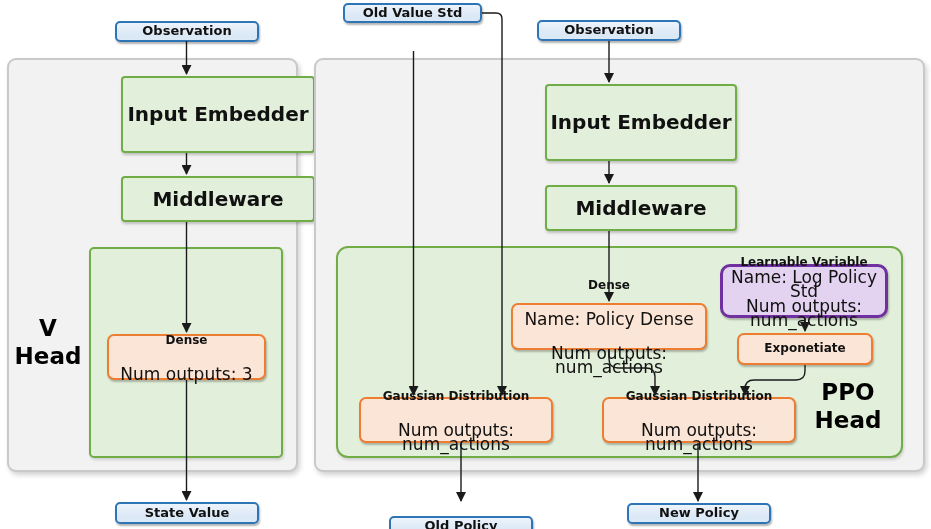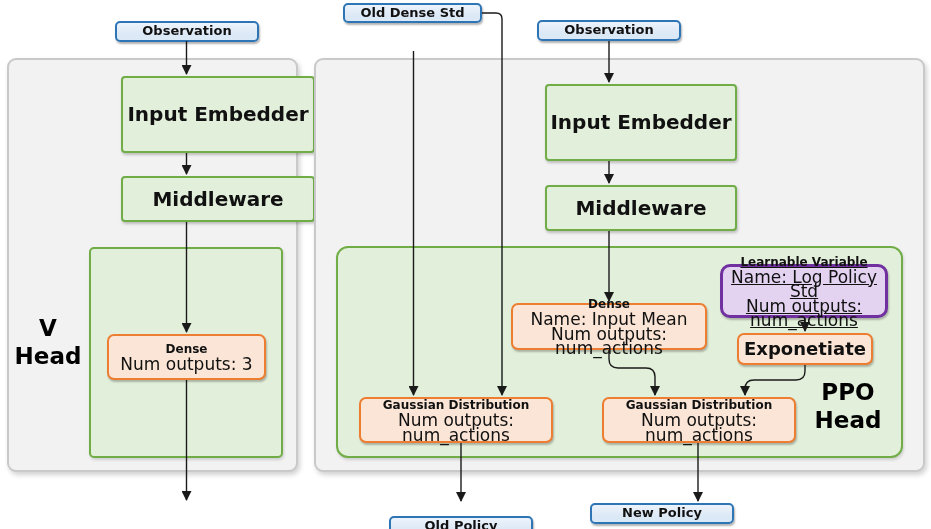--- a/index.html
+++ b/index.html
@@ -42,30 +42,31 @@
     border:2.5px solid var(--green-border,#70ad47);
     box-shadow:1px 2px 3px rgba(0,0,0,.15);
   }
   #v-head-container{border-radius:5px;}
   #ppo-head-container{border-radius:12px;}
   .orange{
     background:var(--orange-fill,#fbe5d6);
     border:2.5px solid var(--orange-border,#ed7d31);
     border-radius:7px;
     box-shadow:1px 2px 2px rgba(0,0,0,.25);
+    gap:19px;
   }
   .purple{
     background:var(--purple-fill,#e3d3f1);
     border:3px solid var(--purple-border,#7030a0);
     border-radius:10px;
     box-shadow:1px 2px 2px rgba(0,0,0,.25);
   }
   .title{font-size:12px;font-weight:bold;line-height:15px;}
   .detail{font-size:17px;font-weight:500;line-height:14.5px;}
-  .exp-label{font-size:18px;font-weight:bold;text-align:right;}
+  .exp-label{font-size:12px;font-weight:bold;text-align:right;}
   .head-label{
     position:absolute;display:flex;flex-direction:column;
     align-items:center;justify-content:center;text-align:center;
     font-size:23px;font-weight:bold;line-height:28px;color:#000;
   }
   
   #obs-left{left:115px;top:21px;width:144px;height:21px;}
   #panel-v{left:7px;top:58px;width:291px;height:414px;}
   #ie-v{left:89px;top:76px;width:194px;height:77px;}
   #mw-v{left:89px;top:176px;width:194px;height:46px;}
@@ -75,27 +76,27 @@
   #state-value{left:115px;top:502px;width:144px;height:22px;}
 
   #old-policy-std{left:343px;top:3px;width:139px;height:20px;}
   #old-policy-mean{left:344px;top:31px;width:139px;height:20px;}
   #obs-right{left:537px;top:20px;width:144px;height:21px;}
   #panel-ppo{left:314px;top:58px;width:611px;height:414px;}
   #ie-ppo{left:513px;top:84px;width:192px;height:77px;}
   #mw-ppo{left:513px;top:185px;width:192px;height:46px;}
   #ppo-head-container{left:336px;top:246px;width:567px;height:212px;}
   #dense-ppo{left:511px;top:303px;width:196px;height:47px;}
-  #learnable{left:720px;top:264px;width:168px;height:54px;text-decoration:underline;}
+  #learnable{left:720px;top:264px;width:168px;height:54px;}
   #exponetiate{left:737px;top:333px;width:136px;height:32px;}
   #gauss-old{left:359px;top:397px;width:194px;height:46px;}
   #gauss-new{left:602px;top:397px;width:194px;height:46px;}
   #ppo-head-label{left:806px;top:376px;width:84px;height:60px;}
   #old-policy{left:389px;top:503px;width:144px;height:21px;margin-top:13px;}
-  #new-policy{left:590px;top:503px;width:144px;height:21px;}
+  #new-policy{left:627px;top:503px;width:144px;height:21px;}
 
   #connectors{position:absolute;left:0;top:0;pointer-events:none;}
 </style>
 </head>
 <body>
 
 <div id="canvas">
 
   <div class="panel" id="panel-v"></div>
   <div class="container-green" id="v-head-container"></div>
@@ -110,39 +111,42 @@
     <span>Middleware</span>
   </div>
   <div class="head-label" id="v-head-label">
     <span>V</span>
     <span>Head</span>
   </div>
   <div class="box orange" id="dense-v">
     <span class="title">Dense</span>
     <span class="detail">Num outputs: 3</span>
   </div>
+  <div class="box io" id="state-value">
+    <span>State Value</span>
+  </div>
 
   <div class="panel" id="panel-ppo"></div>
   <div class="container-green" id="ppo-head-container"></div>
 
   <div class="box io" id="old-policy-std">
-    <span>Old Dense Std</span>
+    <span>Old Value Std</span>
   </div>
   <div class="box io" id="obs-right">
     <span>Observation</span>
   </div>
   <div class="box green" id="ie-ppo">
     <span>Input Embedder</span>
   </div>
   <div class="box green" id="mw-ppo">
     <span>Middleware</span>
   </div>
   <div class="box orange" id="dense-ppo">
     <span class="title">Dense</span>
-    <span class="detail">Name: Input Mean</span>
+    <span class="detail">Name: Policy Dense</span>
     <span class="detail">Num outputs: num_actions</span>
   </div>
   <div class="box purple" id="learnable">
     <span class="title">Learnable Variable</span>
     <span class="detail">Name: Log Policy Std</span>
     <span class="detail">Num outputs: num_actions</span>
   </div>
   <div class="box orange" id="exponetiate">
     <span class="exp-label">Exponetiate</span>
   </div>

